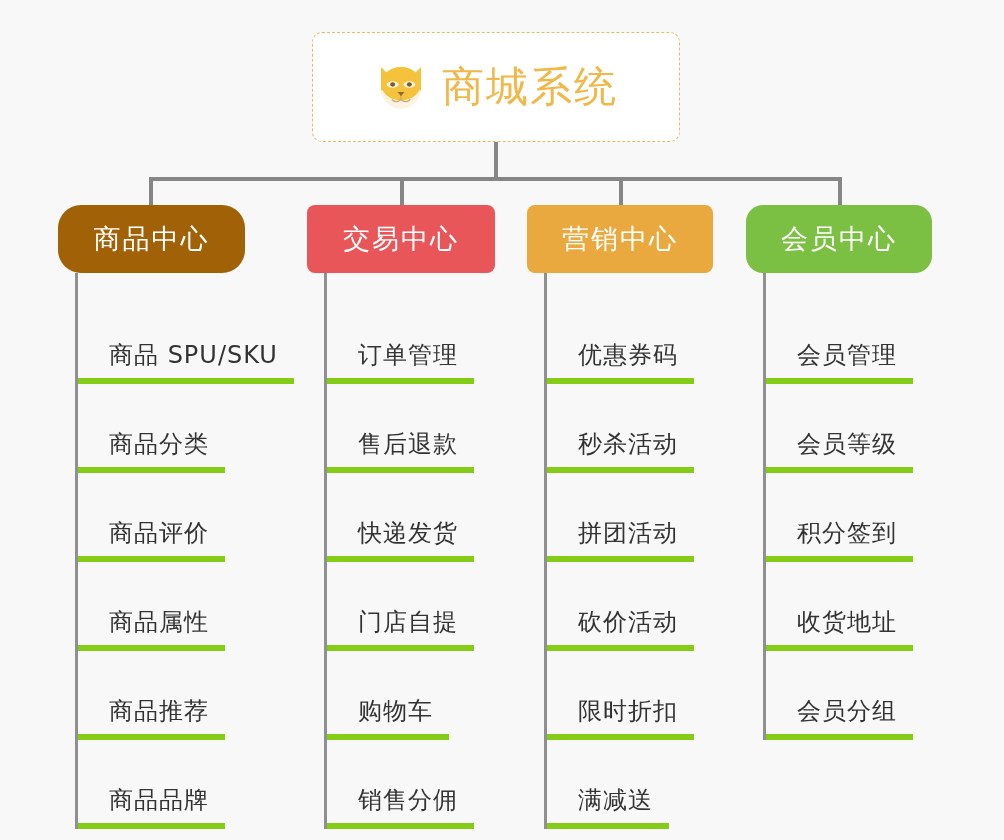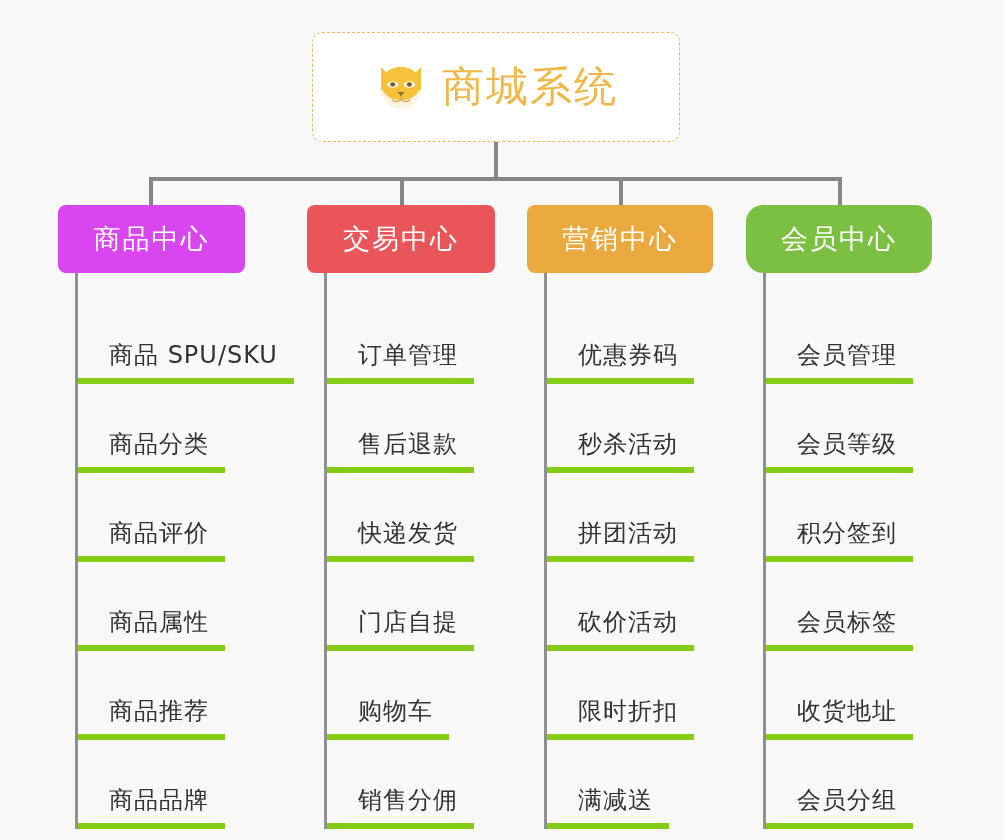--- a/index.html
+++ b/index.html
@@ -121,21 +121,21 @@
       <path d="M32 41 L32 45" stroke="#c9a86a" stroke-width="1.6" fill="none"></path>
       <path d="M32 45 q-6 5 -11 0" stroke="#c9a86a" stroke-width="1.6" fill="none"></path>
       <path d="M32 45 q6 5 11 0" stroke="#c9a86a" stroke-width="1.6" fill="none"></path>
     </svg>
   </span>
   <span class="root-title">商城系统</span>
 </div>
 
 <div id="columns-host">
     <div class="column" style="left: 58px; width: 187px;">
-      <div class="cat-box" style="background: #d946ef;">
+      <div class="cat-box" style="background: #a16207; border-radius: 23px;">
         <span>商品中心</span>
       </div>
       <div class="leaf-wrap">
         <div class="leaf">
           <div class="leaf-inner"><span class="leaf-text">商品 SPU/SKU</span></div>
         </div>
         <div class="leaf">
           <div class="leaf-inner"><span class="leaf-text">商品分类</span></div>
         </div>
         <div class="leaf">
@@ -210,23 +210,20 @@
         <div class="leaf">
           <div class="leaf-inner"><span class="leaf-text">会员管理</span></div>
         </div>
         <div class="leaf">
           <div class="leaf-inner"><span class="leaf-text">会员等级</span></div>
         </div>
         <div class="leaf">
           <div class="leaf-inner"><span class="leaf-text">积分签到</span></div>
         </div>
         <div class="leaf">
-          <div class="leaf-inner"><span class="leaf-text">会员标签</span></div>
-        </div>
-        <div class="leaf">
           <div class="leaf-inner"><span class="leaf-text">收货地址</span></div>
         </div>
         <div class="leaf">
           <div class="leaf-inner"><span class="leaf-text">会员分组</span></div>
         </div>
       </div>
     </div>
   </div>
 
 </body></html>

